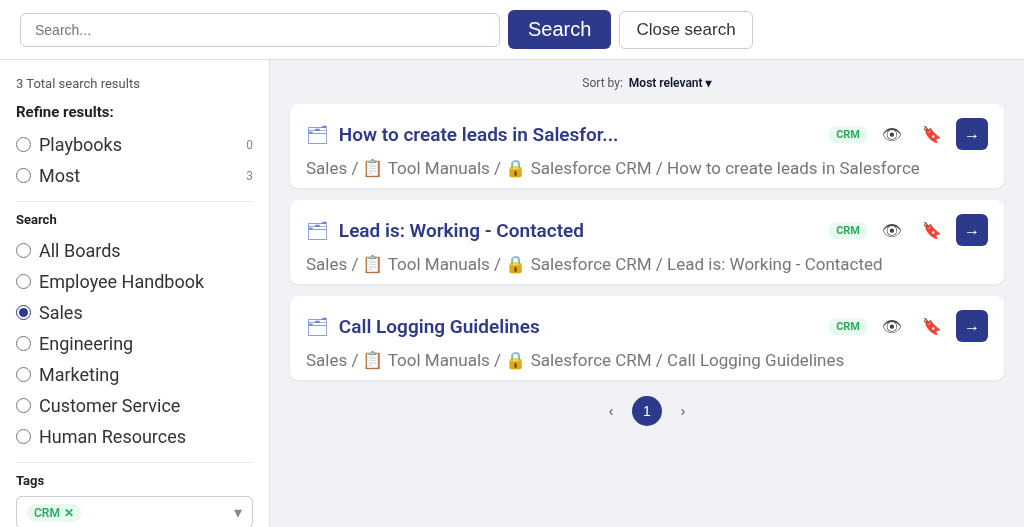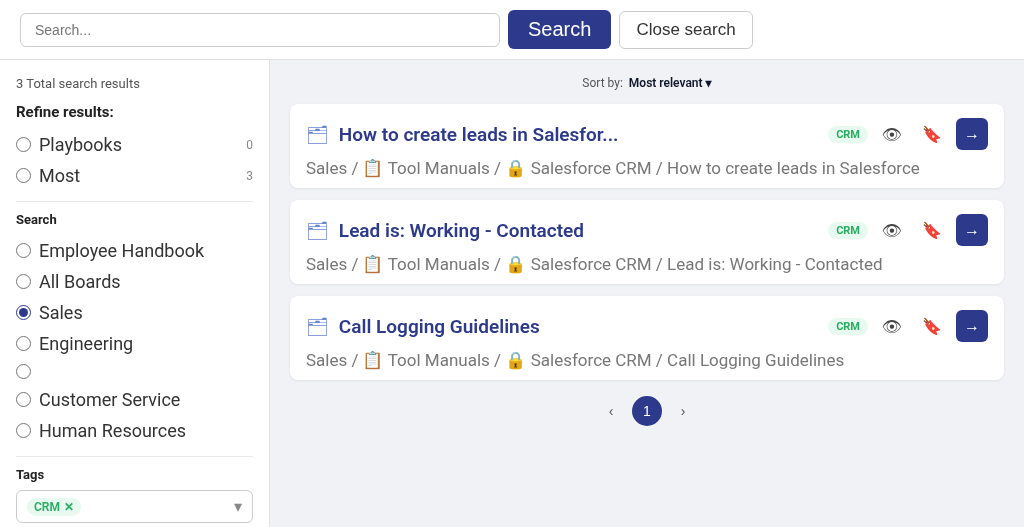--- a/index.html
+++ b/index.html
@@ -291,36 +291,37 @@
       <input type="radio" name="type-filter" style="">
       <span class="filter-item-label">Most</span>
       <span class="filter-item-count">3</span>
     </div>
 
     <div class="divider"></div>
     <div class="section-title">Search</div>
 
     <div class="filter-item">
       <input type="radio" name="board-filter" style="">
+      <span class="filter-item-label">All Boards</span>
+    </div>
+    <div class="filter-item">
+      <input type="radio" name="board-filter" style="">
       <span class="filter-item-label">Employee Handbook</span>
-    </div>
-    <div class="filter-item">
-      <input type="radio" name="board-filter" style="">
-      <span class="filter-item-label">All Boards</span>
     </div>
     <div class="filter-item">
       <input type="radio" name="board-filter" checked="" style="">
       <span class="filter-item-label">Sales</span>
     </div>
     <div class="filter-item">
       <input type="radio" name="board-filter" style="">
       <span class="filter-item-label">Engineering</span>
     </div>
     <div class="filter-item">
       <input type="radio" name="board-filter" style="">
+      <span class="filter-item-label">Marketing</span>
     </div>
     <div class="filter-item">
       <input type="radio" name="board-filter" style="">
       <span class="filter-item-label">Customer Service</span>
     </div>
     <div class="filter-item">
       <input type="radio" name="board-filter" style="">
       <span class="filter-item-label">Human Resources</span>
     </div>
 

